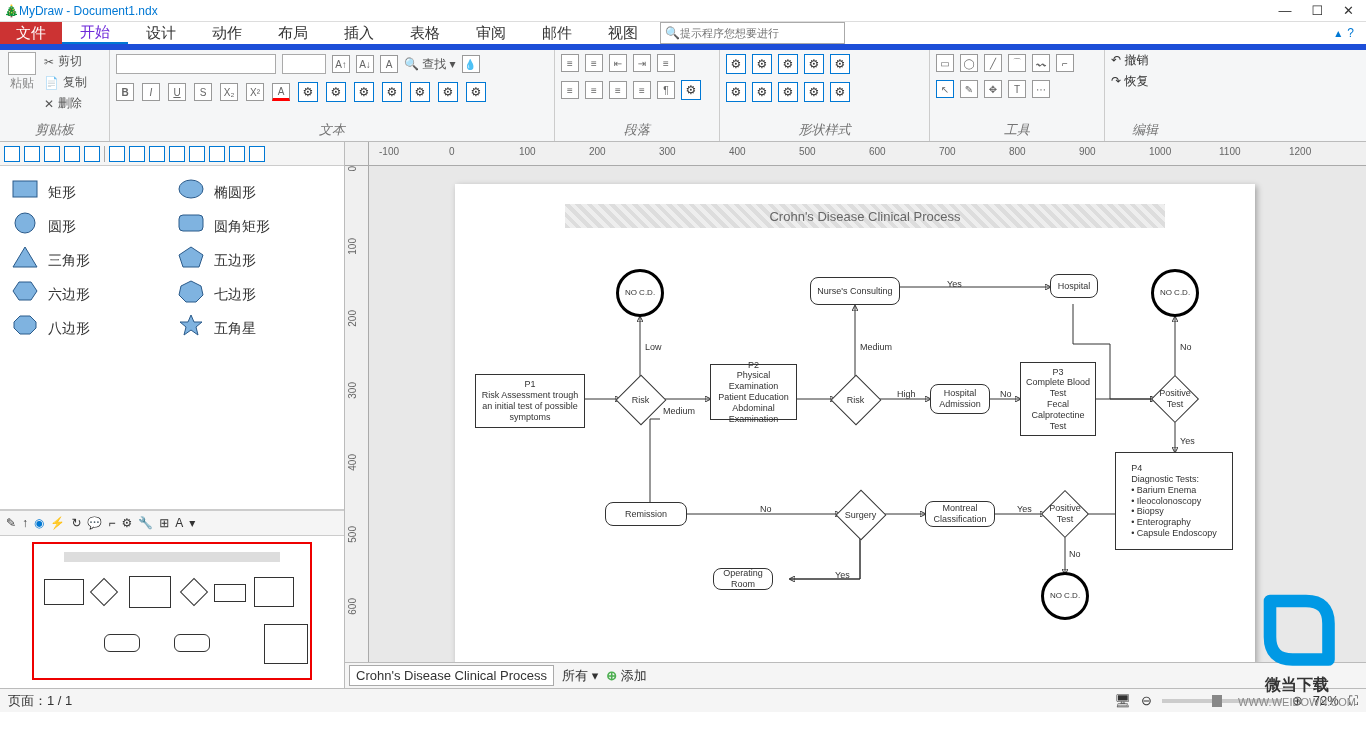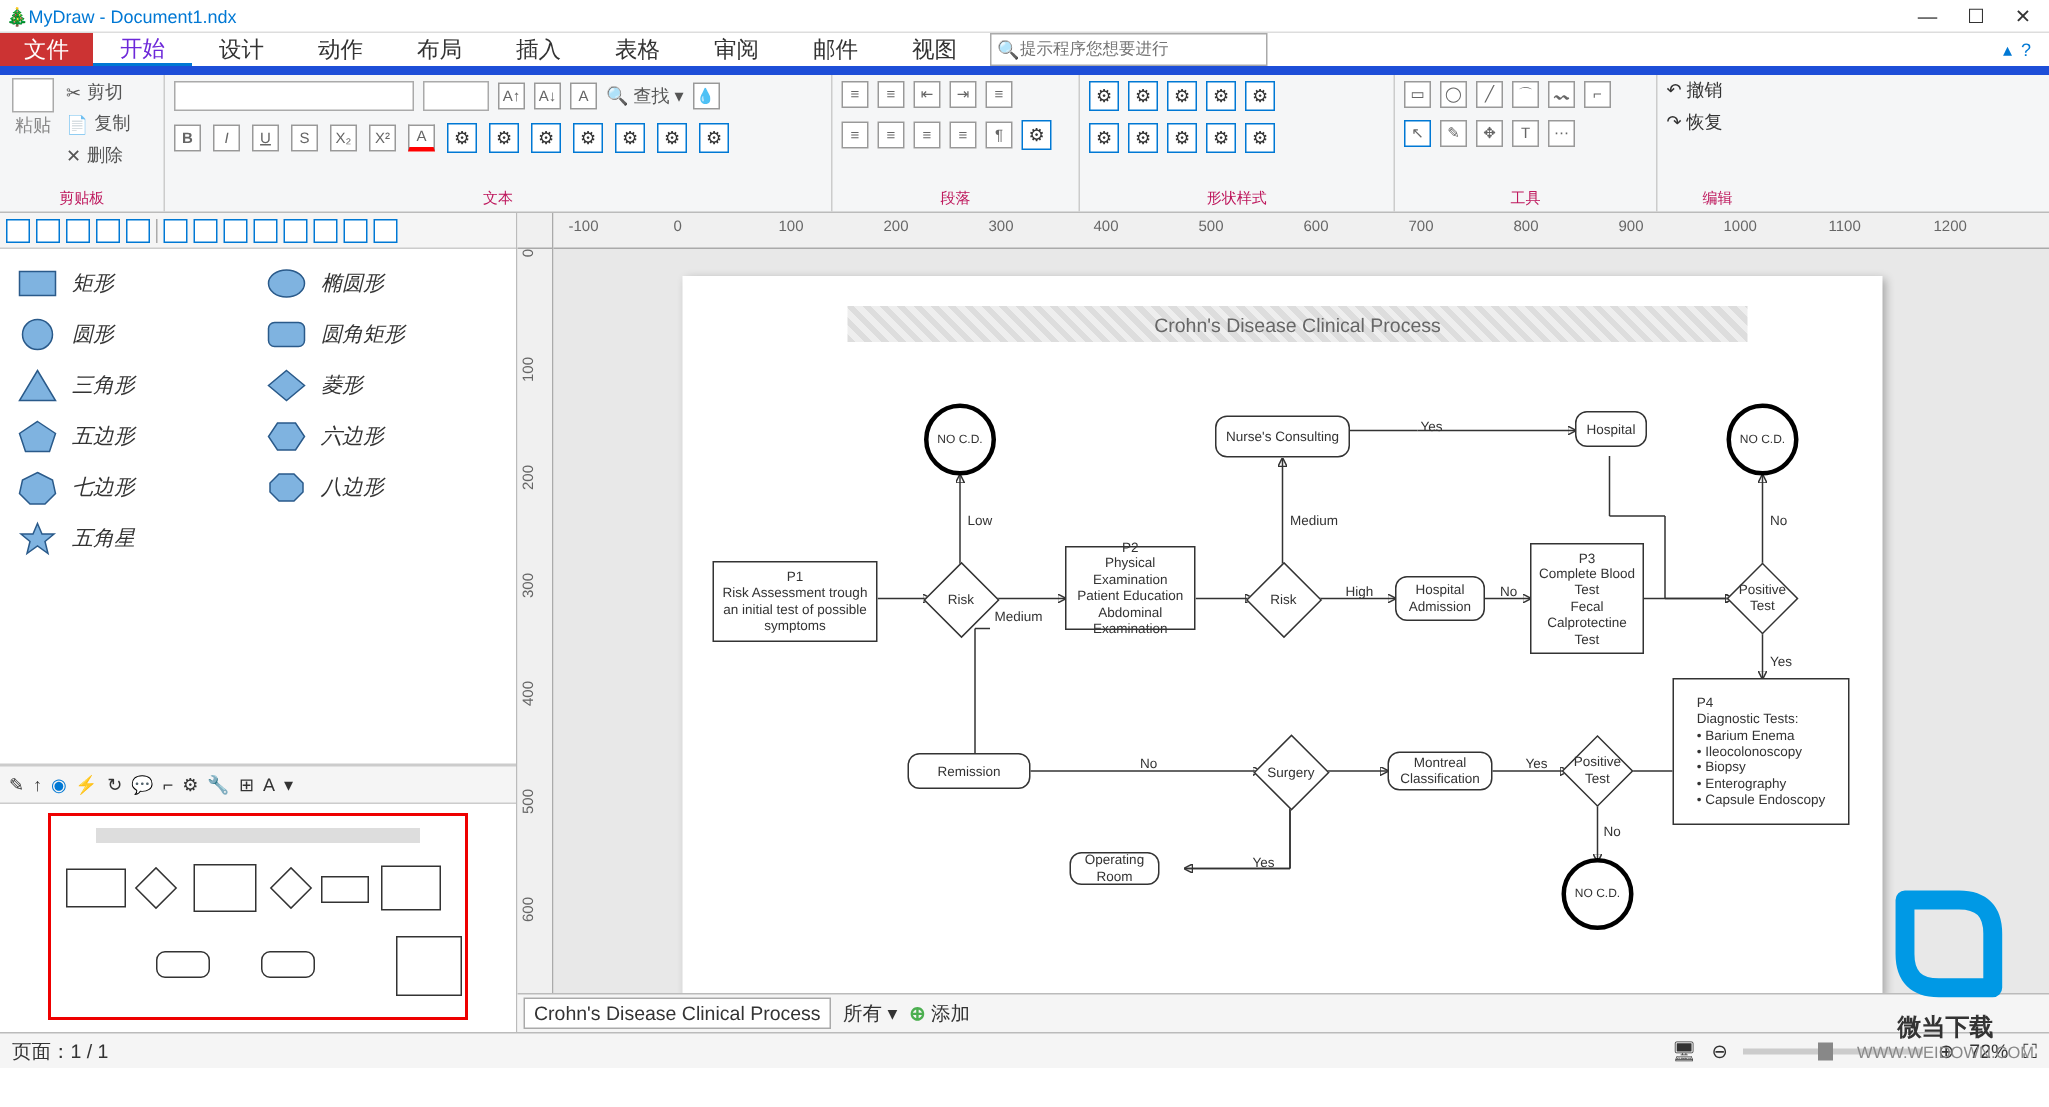--- a/index.html
+++ b/index.html
@@ -13,37 +13,37 @@
 .menubar .file { background:#cc3333; color:#fff; padding:0 16px; display:flex; align-items:center; font-size:15px; }
 .menubar .tab { padding:0 18px; display:flex; align-items:center; font-size:15px; color:#333; cursor:default;}
 .menubar .tab.active { border-bottom:2px solid #0078d4; color:#6d28d9; font-weight:normal;}
 .menubar .search { margin-left:4px; display:flex; align-items:center; border:1px solid #aaa; height:22px; align-self:center; padding:0 4px; color:#888;}
 .menubar .search input { border:none; outline:none; font-size:11px; color:#888; width:160px;}
 .menubar .help { margin-left:auto; padding:0 12px; display:flex; align-items:center; gap:6px; color:#0078d4;}
 
 .ribbon { height:92px; background:#f5f6f7; border-bottom:1px solid #bbb; display:flex; }
 .rgroup { border-right:1px solid #ccc; display:flex; flex-direction:column; padding:2px 6px 0 6px;}
 .rgroup .body { flex:1; display:flex; align-items:flex-start; gap:4px;}
-.rgroup .label { text-align:center; font-size:10px; color:#be185d; padding:2px 0;}
+.rgroup .label { text-align:center; font-size:13px; color:#737373; padding:2px 0;font-style:italic;}
 .rcol { display:flex; flex-direction:column; gap:2px; font-size:12px; color:#555;}
 .rcol .item { display:flex; align-items:center; gap:4px; padding:1px 2px;}
 .bigicon { width:32px; height:40px; display:flex; flex-direction:column; align-items:center; justify-content:center; color:#888;}
 .bigicon .sq { width:28px; height:28px; border:1px solid #aaa; background:#fff;}
 .toolrow { display:flex; gap:6px; align-items:center; padding:2px 0;}
 .toolbtn { width:18px; height:18px; border:1px solid #999; background:#fff; font-size:10px; display:flex; align-items:center; justify-content:center; color:#666;}
 .bluebtn { width:20px; height:20px; border:1px solid #0078d4; background:#fff; display:flex; align-items:center; justify-content:center;}
 .dropdown { border:1px solid #aaa; background:#fff; height:20px; display:flex; align-items:center; padding:0 4px; color:#888; font-size:11px;}
 
 .main { display:flex; height:546px; }
 .leftpane { width:345px; border-right:1px solid #bbb; display:flex; flex-direction:column; background:#fff;}
 .lp-toolbar { height:24px; border-bottom:1px solid #ccc; display:flex; align-items:center; gap:4px; padding:0 4px; background:#f5f5f5;}
 .lp-toolbar .tb { width:16px; height:16px; border:1px solid #0078d4; background:#fff;}
 .shapes-panel { flex:1; overflow:auto; background:#fff; border-bottom:1px solid #ccc;}
 .shapes-grid { display:grid; grid-template-columns:1fr 1fr; gap:8px; padding:10px;}
-.shape-item { display:flex; align-items:center; gap:8px; font-size:14px; color:#333;font-style:italic;}
+.shape-item { display:flex; align-items:flex-end; gap:8px; font-size:14px; color:#333;}
 .shape-item .sh { width:30px; height:26px; display:flex; align-items:center; justify-content:center;}
 .sh svg { width:28px; height:24px; }
 .lp-toolbar2 { height:26px; border-top:1px solid #ccc; border-bottom:1px solid #ccc; display:flex; align-items:center; gap:6px; padding:0 6px; background:#f5f5f5;}
 .thumb-area { flex:0 0 152px; padding:6px; background:#fff;}
 .thumb { border:2px solid #e00; width:280px; height:138px; margin:0 auto; background:#fff; position:relative;}
 
 .canvas-wrap { flex:1; display:flex; flex-direction:column; background:#e8e8e8;}
 .ruler-corner { width:24px; height:24px; background:#f0f0f0; border-right:1px solid #aaa; border-bottom:1px solid #aaa;}
 .ruler-h { height:24px; background:#f0f0f0; border-bottom:1px solid #aaa; position:relative; font-size:10px; color:#666; display:flex;}
 .ruler-h .tick { position:absolute; top:4px; }
@@ -276,28 +276,20 @@
             </span>
             <span>圆角矩形</span>
           </div>
           <div class="shape-item">
             <span class="sh">
               <svg viewBox="0 0 28 24">
                 <polygon points="14,2 26,22 2,22" fill="#7fb3e0" stroke="#2a5a8a"></polygon>
               </svg>
             </span>
             <span>三角形</span>
-          </div>
-          <div class="shape-item">
-            <span class="sh">
-              <svg viewBox="0 0 28 24">
-                <polygon points="14,2 26,12 14,22 2,12" fill="#7fb3e0" stroke="#2a5a8a"></polygon>
-              </svg>
-            </span>
-            <span>菱形</span>
           </div>
           <div class="shape-item">
             <span class="sh">
               <svg viewBox="0 0 28 24">
                 <polygon points="14,2 26,10 22,22 6,22 2,10" fill="#7fb3e0" stroke="#2a5a8a"></polygon>
               </svg>
             </span>
             <span>五边形</span>
           </div>
           <div class="shape-item">

